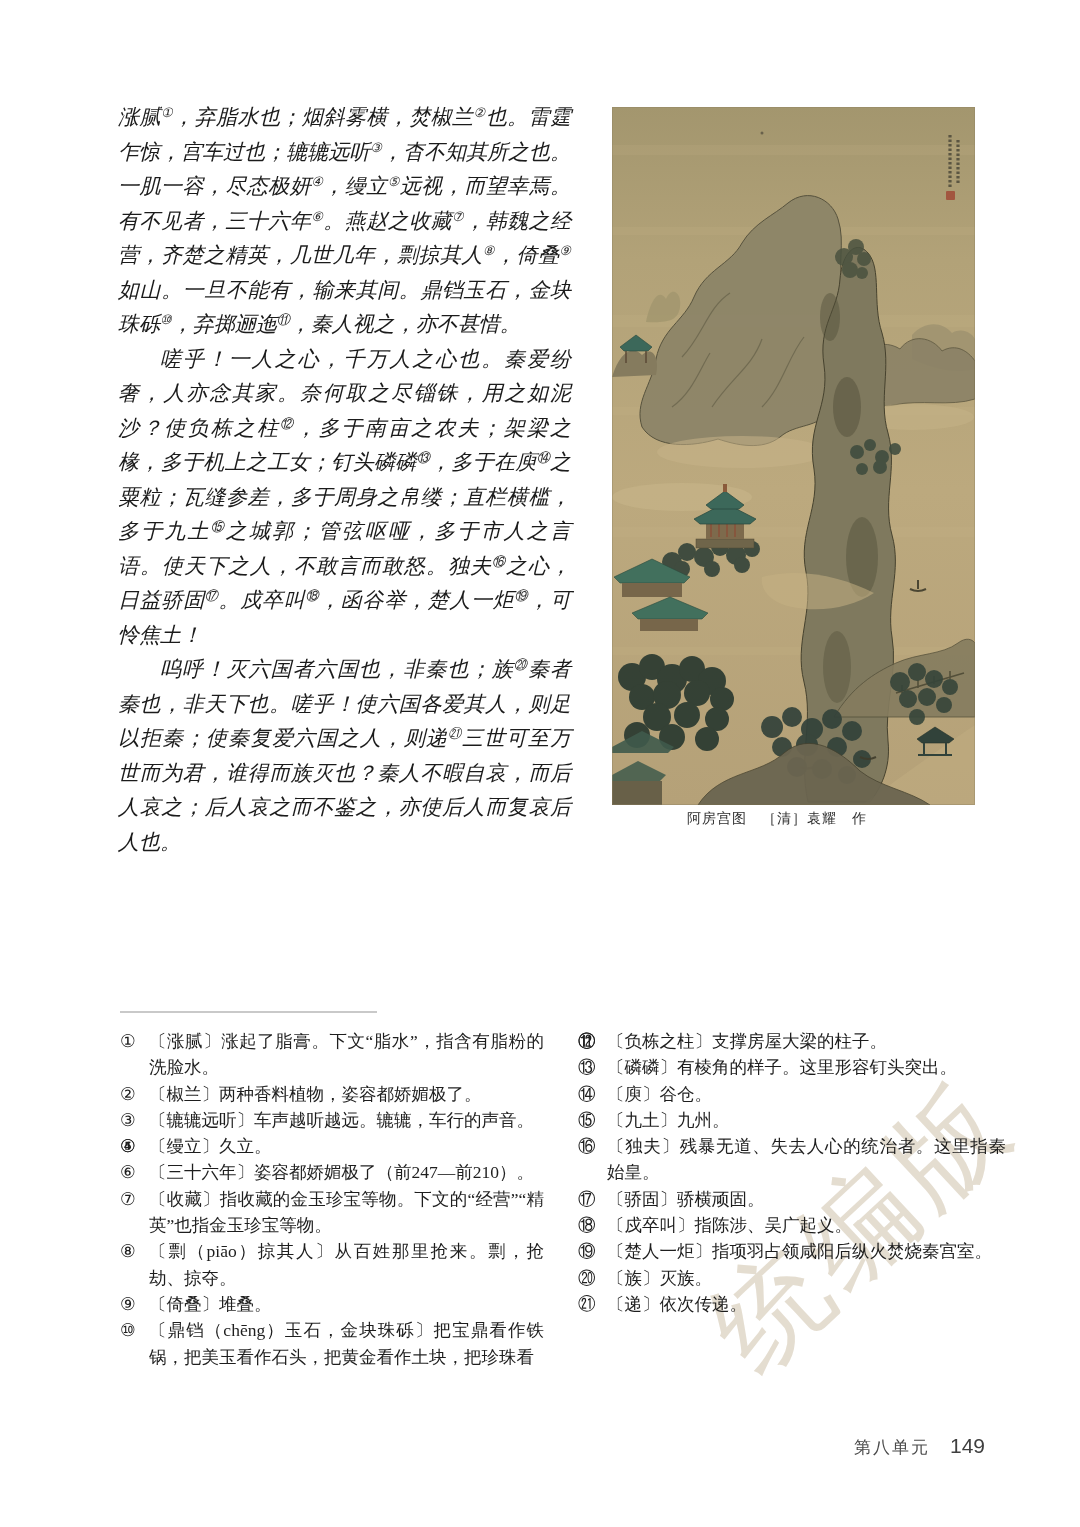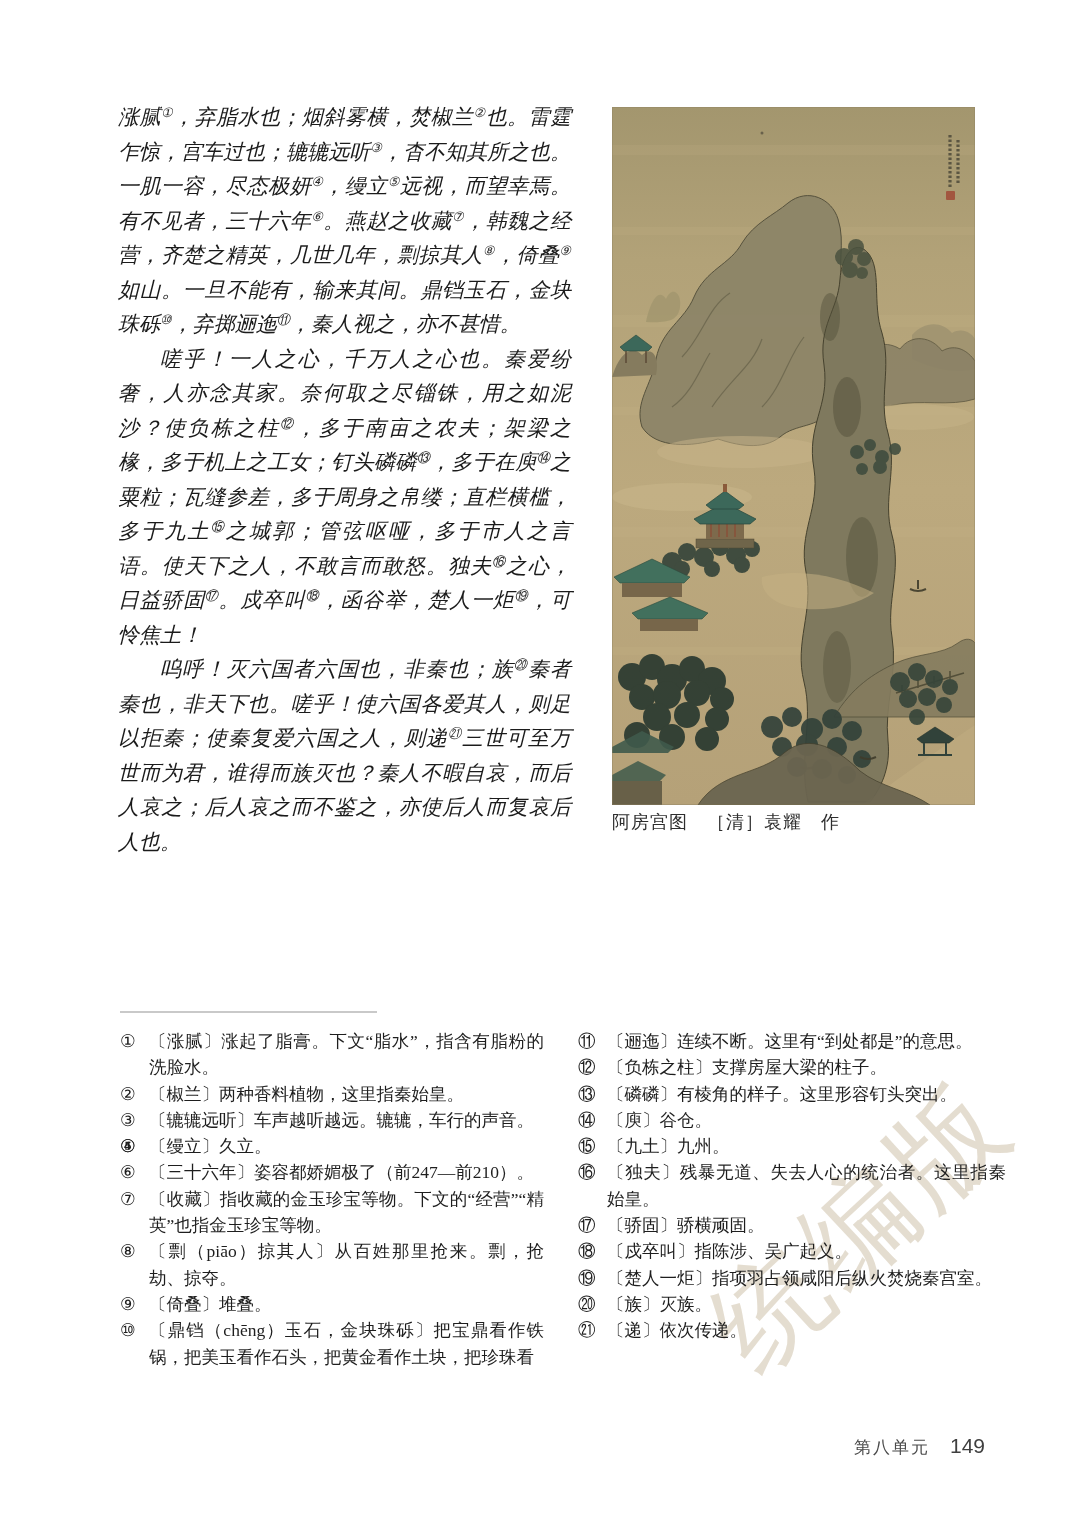--- a/index.html
+++ b/index.html
@@ -16,21 +16,21 @@
   }
   .main-text p{margin:0;}
   .main-text p.indent{text-indent:2em;}
   .main-text sup{font-size:13px;line-height:0;vertical-align:7px;color:#2a2a2a;}
 
   
   .painting{position:absolute;left:612px;top:107px;width:363px;height:698px;}
   .painting svg{display:block;}
   .caption{
     position:absolute;left:612px;top:810px;width:330px;
-    text-align:left;font-size:18px;color:#2e2e2e;letter-spacing:1px;
+    text-align:center;font-size:14px;color:#2e2e2e;letter-spacing:1px;
   }
 
   
   .fn-rule{position:absolute;left:120px;top:1011px;width:257px;height:2px;background:#c9c9c9;}
 
   
   .fn-col{
     position:absolute;top:1028px;font-size:17.5px;line-height:26.3px;
     color:#1e1e1e;z-index:2;
     text-align:justify;text-justify:inter-character;
@@ -234,33 +234,33 @@
 </div>
 
 <div class="caption">阿房宫图　［清］袁耀　作</div>
 
 <div class="watermark">统编版</div>
 
 <div class="fn-rule"></div>
 
 <div class="fn-col left">
   <div class="fn"><span class="fn-num">①</span><span>〔涨腻〕涨起了脂膏。下文“脂水”，指含有脂粉的洗脸水。</span></div>
-  <div class="fn"><span class="fn-num">②</span><span>〔椒兰〕两种香料植物，这里指秦始皇。</span></div>
+  <div class="fn"><span class="fn-num">②</span><span>〔椒兰〕两种香料植物，姿容都娇媚极了。</span></div>
   <div class="fn"><span class="fn-num">③</span><span>〔辘辘远听〕车声越听越远。辘辘，车行的声音。</span></div>
   <div class="fn"><span class="fn-num">④</span></div>
   <div class="fn"><span class="fn-num">⑤</span><span>〔缦立〕久立。</span></div>
   <div class="fn"><span class="fn-num">⑥</span><span>〔三十六年〕姿容都娇媚极了（前247—前210）。</span></div>
   <div class="fn"><span class="fn-num">⑦</span><span>〔收藏〕指收藏的金玉珍宝等物。下文的“经营”“精英”也指金玉珍宝等物。</span></div>
   <div class="fn"><span class="fn-num">⑧</span><span>〔剽（piāo）掠其人〕从百姓那里抢来。剽，抢劫、掠夺。</span></div>
   <div class="fn"><span class="fn-num">⑨</span><span>〔倚叠〕堆叠。</span></div>
   <div class="fn"><span class="fn-num">⑩</span><span>〔鼎铛（chēng）玉石，金块珠砾〕把宝鼎看作铁锅，把美玉看作石头，把黄金看作土块，把珍珠看</span></div>
 </div>
 
 <div class="fn-col right">
-  <div class="fn"><span class="fn-num">⑪</span><span>〔逦迤〕连续不断。这里有“到处都是”的意思。</span></div>
+  <div class="fn"><span class="fn-num">⑪</span></div>
   <div class="fn"><span class="fn-num">⑫</span><span>〔负栋之柱〕支撑房屋大梁的柱子。</span></div>
   <div class="fn"><span class="fn-num">⑬</span><span>〔磷磷〕有棱角的样子。这里形容钉头突出。</span></div>
   <div class="fn"><span class="fn-num">⑭</span><span>〔庾〕谷仓。</span></div>
   <div class="fn"><span class="fn-num">⑮</span><span>〔九土〕九州。</span></div>
   <div class="fn"><span class="fn-num">⑯</span><span>〔独夫〕残暴无道、失去人心的统治者。这里指秦始皇。</span></div>
   <div class="fn"><span class="fn-num">⑰</span><span>〔骄固〕骄横顽固。</span></div>
   <div class="fn"><span class="fn-num">⑱</span><span>〔戍卒叫〕指陈涉、吴广起义。</span></div>
   <div class="fn"><span class="fn-num">⑲</span><span>〔楚人一炬〕指项羽占领咸阳后纵火焚烧秦宫室。</span></div>
   <div class="fn"><span class="fn-num">⑳</span><span>〔族〕灭族。</span></div>
   <div class="fn"><span class="fn-num">㉑</span><span>〔递〕依次传递。</span></div>

